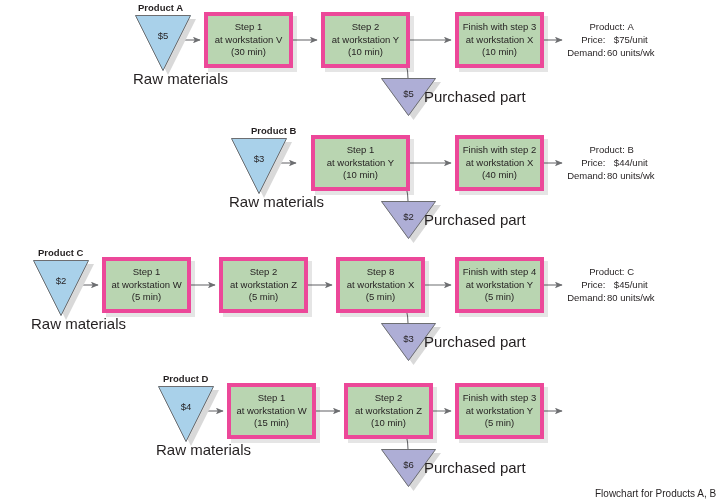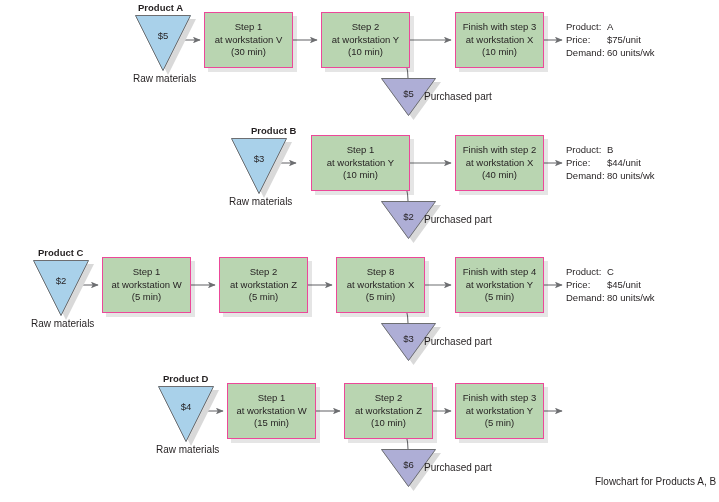--- a/index.html
+++ b/index.html
@@ -12,21 +12,21 @@
     color:#231f20;
   }
   .canvas{position:absolute;left:0;top:0;width:626px;height:502px;}
   svg.wires{position:absolute;left:0;top:0;width:719px;height:502px;pointer-events:none;}
 
   
   .pbox{
     position:absolute;
     box-sizing:border-box;
     background:#b9d5b1;
-    border:1px solid #ec4899;
+    border:4px solid #ec4899;
     box-shadow:4px 4px 0 0 rgba(0,0,0,0.10);
     display:flex;flex-direction:column;
     align-items:center;justify-content:center;
     font-size:9.5px;line-height:12.5px;
     color:#231f20;
     text-align:center;
   }
   .pbox span{display:block;white-space:nowrap;}
 
   
@@ -48,42 +48,42 @@
     position:absolute;left:0;top:0;width:100%;height:100%;
     pointer-events:none;
   }
   .tri .amt{
     position:absolute;left:0;top:26%;
     width:100%;text-align:center;
     font-size:9.5px;color:#231f20;
   }
 
   
-  .lbl{position:absolute;font-size:10px;line-height:12px;white-space:nowrap;color:#231f20;}
+  .lbl{position:absolute;font-size:15px;line-height:12px;white-space:nowrap;color:#231f20;}
   .lbl.bold{font-weight:bold;font-size:9.5px;}
 
   
   .spec{position:absolute;font-size:9.5px;line-height:13px;white-space:nowrap;}
-  .spec .row{display:block;}
+  .spec .row{display:block;text-align:center;}
   .spec .k{display:inline-block;width:41px;}
 
   
   .figcap{position:absolute;}
   .figcap .t{
     color:#e8731d;font-weight:bold;font-size:11px;
     white-space:nowrap;letter-spacing:0.2px;
   }
   .figcap .tri-mark{
     display:inline-block;width:0;height:0;
     border-left:5px solid transparent;border-right:5px solid transparent;
     border-bottom:8px solid #e8731d;
     margin-right:4px;vertical-align:1px;
   }
   .figcap .s{
-    color:#231f20;font-size:10px;white-space:nowrap;margin-top:6px;
+    color:#231f20;font-size:10px;white-space:nowrap;margin-top:18px;
   }
 </style>
 </head>
 <body>
 
 <div class="canvas">
 
   <svg class="wires" viewBox="0 0 719 502">
     <defs>
       <marker id="ah" markerWidth="7" markerHeight="6" refX="6.4" refY="3" orient="auto">

